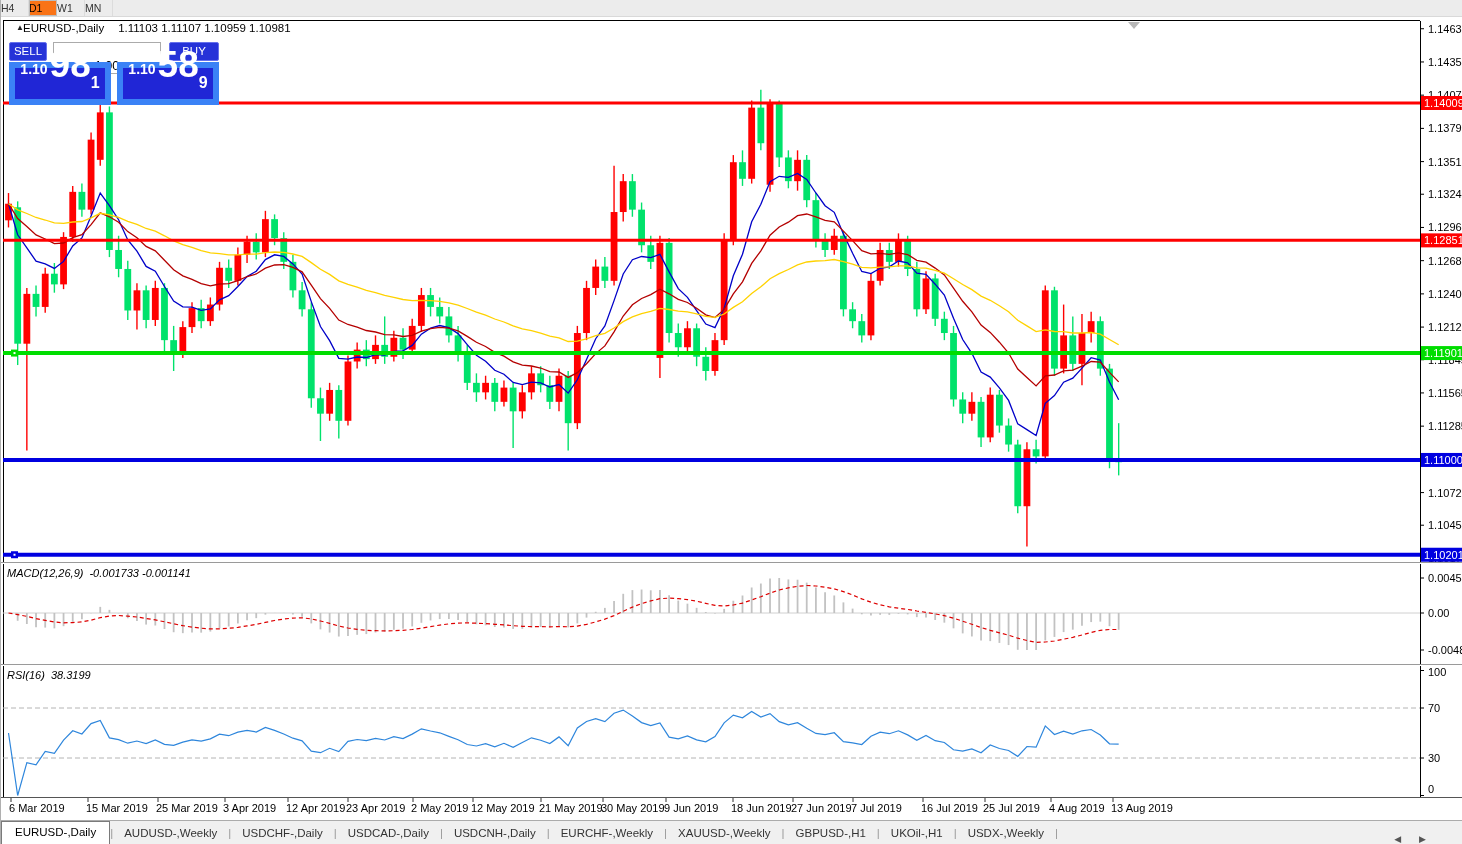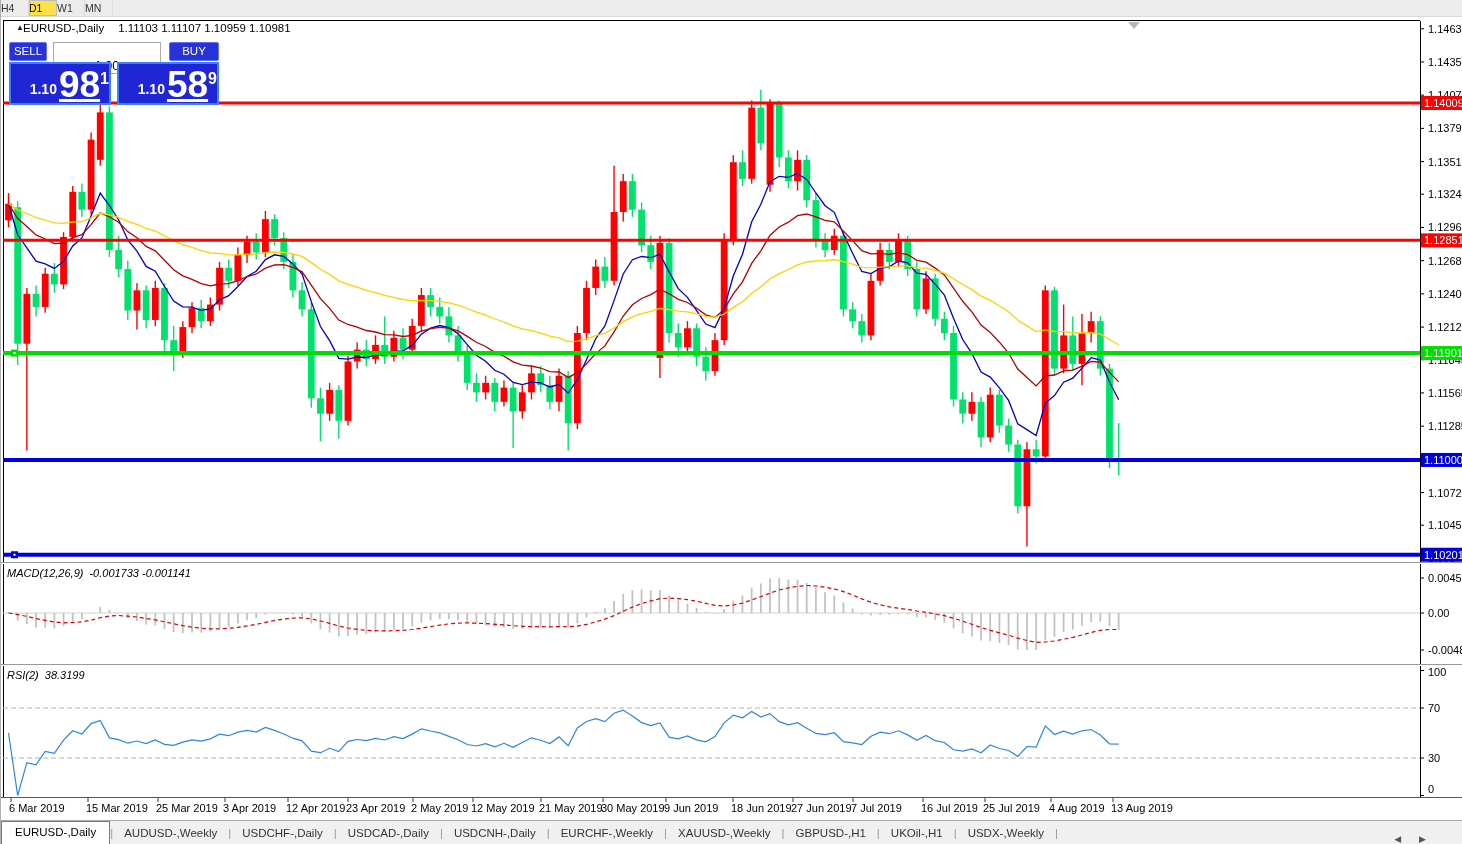--- a/index.html
+++ b/index.html
@@ -3,41 +3,41 @@
 <meta charset="utf-8">
 <style>
   html,body{margin:0;padding:0;background:#e8e8e8;}
   *{box-sizing:border-box;}
   .app{position:relative;width:1462px;height:844px;background:#ffffff;overflow:hidden;
        font-family:"Liberation Sans",sans-serif;border-left:1px solid #b0b0b0;}
   .toolbar{position:absolute;left:0;top:0;width:1462px;height:17px;background:#ececec;
            border-bottom:1px solid #d9d9d9;display:flex;align-items:stretch;z-index:5;}
   .tf-btn{width:28px;font-size:10.5px;color:#333;line-height:16px;
           border-right:1px solid #dcdcdc;cursor:default;}
-  .tf-btn.active{background:#fde047;outline:1px solid #bdbdbd;outline-offset:-1px;color:#000;}
+  .tf-btn.active{background:#f97316;outline:1px solid #bdbdbd;outline-offset:-1px;color:#000;}
   .chart-svg{position:absolute;left:0;top:0;z-index:1;}
   .chart-title{position:absolute;left:22px;top:22px;font-size:11.5px;color:#000;z-index:3;white-space:nowrap;}
   .chart-title .sym{margin-right:14px;}
   .collapse-arrow{position:absolute;left:15px;top:23px;font-size:8px;color:#222;z-index:3;}
   .trade-panel{position:absolute;left:8px;top:42px;width:210px;z-index:4;}
   .tp-row1{display:flex;height:19px;}
   .tp-btn{background:#2633d8;border:1px solid #6570ec;border-radius:2px;color:#fff;
           font-size:11.5px;font-family:"Liberation Sans",sans-serif;padding:0;line-height:17px;}
   .tp-sell{width:41px;margin-right:6px;}
   .tp-buy{width:54px;margin-left:8px;}
   .tp-vol{display:flex;height:32px;border:1px solid #ababab;background:#fff;align-items:flex-end;}
   .tp-spin{width:15px;background:#f2f2f2;border:none;color:#667;font-size:7px;padding:0;}
   .tp-volume{width:76px;border:none;outline:none;text-align:center;font-size:12.5px;
              font-family:"Liberation Sans",sans-serif;color:#000;padding:0;}
   .tp-row2{display:flex;margin-top:1px;height:43px;}
-  .tp-price{width:102px;background:#2026d6;border:2px solid #3b82f6;color:#fff;display:flex;
-            align-items:flex-end;justify-content:flex-end;padding-bottom:3px;cursor:pointer;}
+  .tp-price{width:102px;background:#2026d6;border:6px solid #3b82f6;color:#fff;display:flex;
+            align-items:flex-end;justify-content:center;padding-bottom:19px;cursor:pointer;}
   .tp-price-sell{margin-right:6px;}
   .tp-small{font-size:14px;font-weight:bold;margin-right:2px;margin-bottom:3px;}
-  .tp-big{font-size:37px;font-weight:bold;line-height:0.82;text-decoration:underline;}
+  .tp-big{font-size:37px;font-weight:bold;line-height:0.82;}
   .tp-sup{font-size:16px;font-weight:bold;align-self:flex-start;margin-top:6px;}
   .ind-label{position:absolute;left:6px;font-size:11px;color:#000;z-index:3;white-space:nowrap;font-style:italic;}
   .ind-label .vals{margin-left:6px;}
   .tabbar{position:absolute;left:0;top:820px;width:1462px;height:24px;background:#f0f0f0;
           border-top:1px solid #ababab;display:flex;align-items:flex-end;z-index:5;font-size:11.5px;}
   .tab{padding:4px 11px 5px 11px;color:#333;white-space:nowrap;cursor:pointer;}
   .tab.active{background:#ffffff;border:1px solid #7a7a7a;border-bottom:none;color:#000;padding:4px 13px 6px 13px;}
   .tabsep{color:#999;padding:4px 0 5px 0;}
   .tab-scroll{margin-left:auto;display:flex;align-items:center;padding-right:28px;color:#555;}
   .tab-scroll span{font-size:9px;padding:0 9px;cursor:pointer;}
@@ -599,21 +599,21 @@
         <span class="tp-big">58</span>
         <span class="tp-sup">9</span>
       </div>
     </div>
   </div>
 
   <div class="ind-label" style="top:567px">
     <span>MACD(12,26,9)</span><span class="vals">-0.001733 -0.001141</span>
   </div>
   <div class="ind-label" style="top:669px">
-    <span>RSI(2)</span><span class="vals">38.3199</span>
+    <span>RSI(16)</span><span class="vals">38.3199</span>
   </div>
 
   <div class="tabbar" id="tabbar">
       <div class="tab active">EURUSD-,Daily</div>
       <span class="tabsep">|</span>
       <div class="tab">AUDUSD-,Weekly</div>
       <span class="tabsep">|</span>
       <div class="tab">USDCHF-,Daily</div>
       <span class="tabsep">|</span>
       <div class="tab">USDCAD-,Daily</div>

